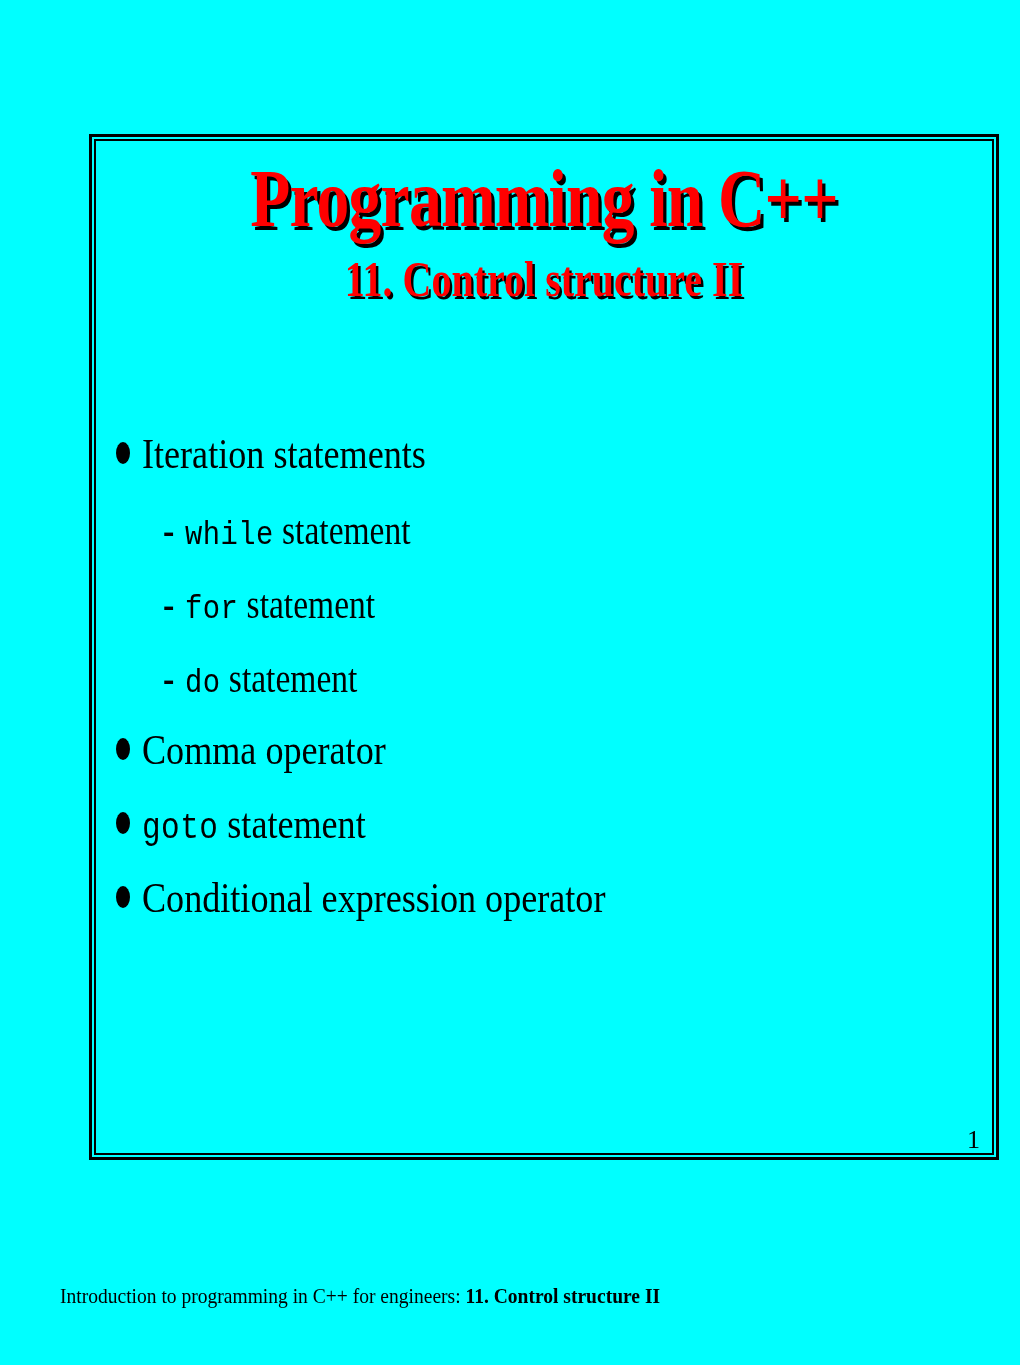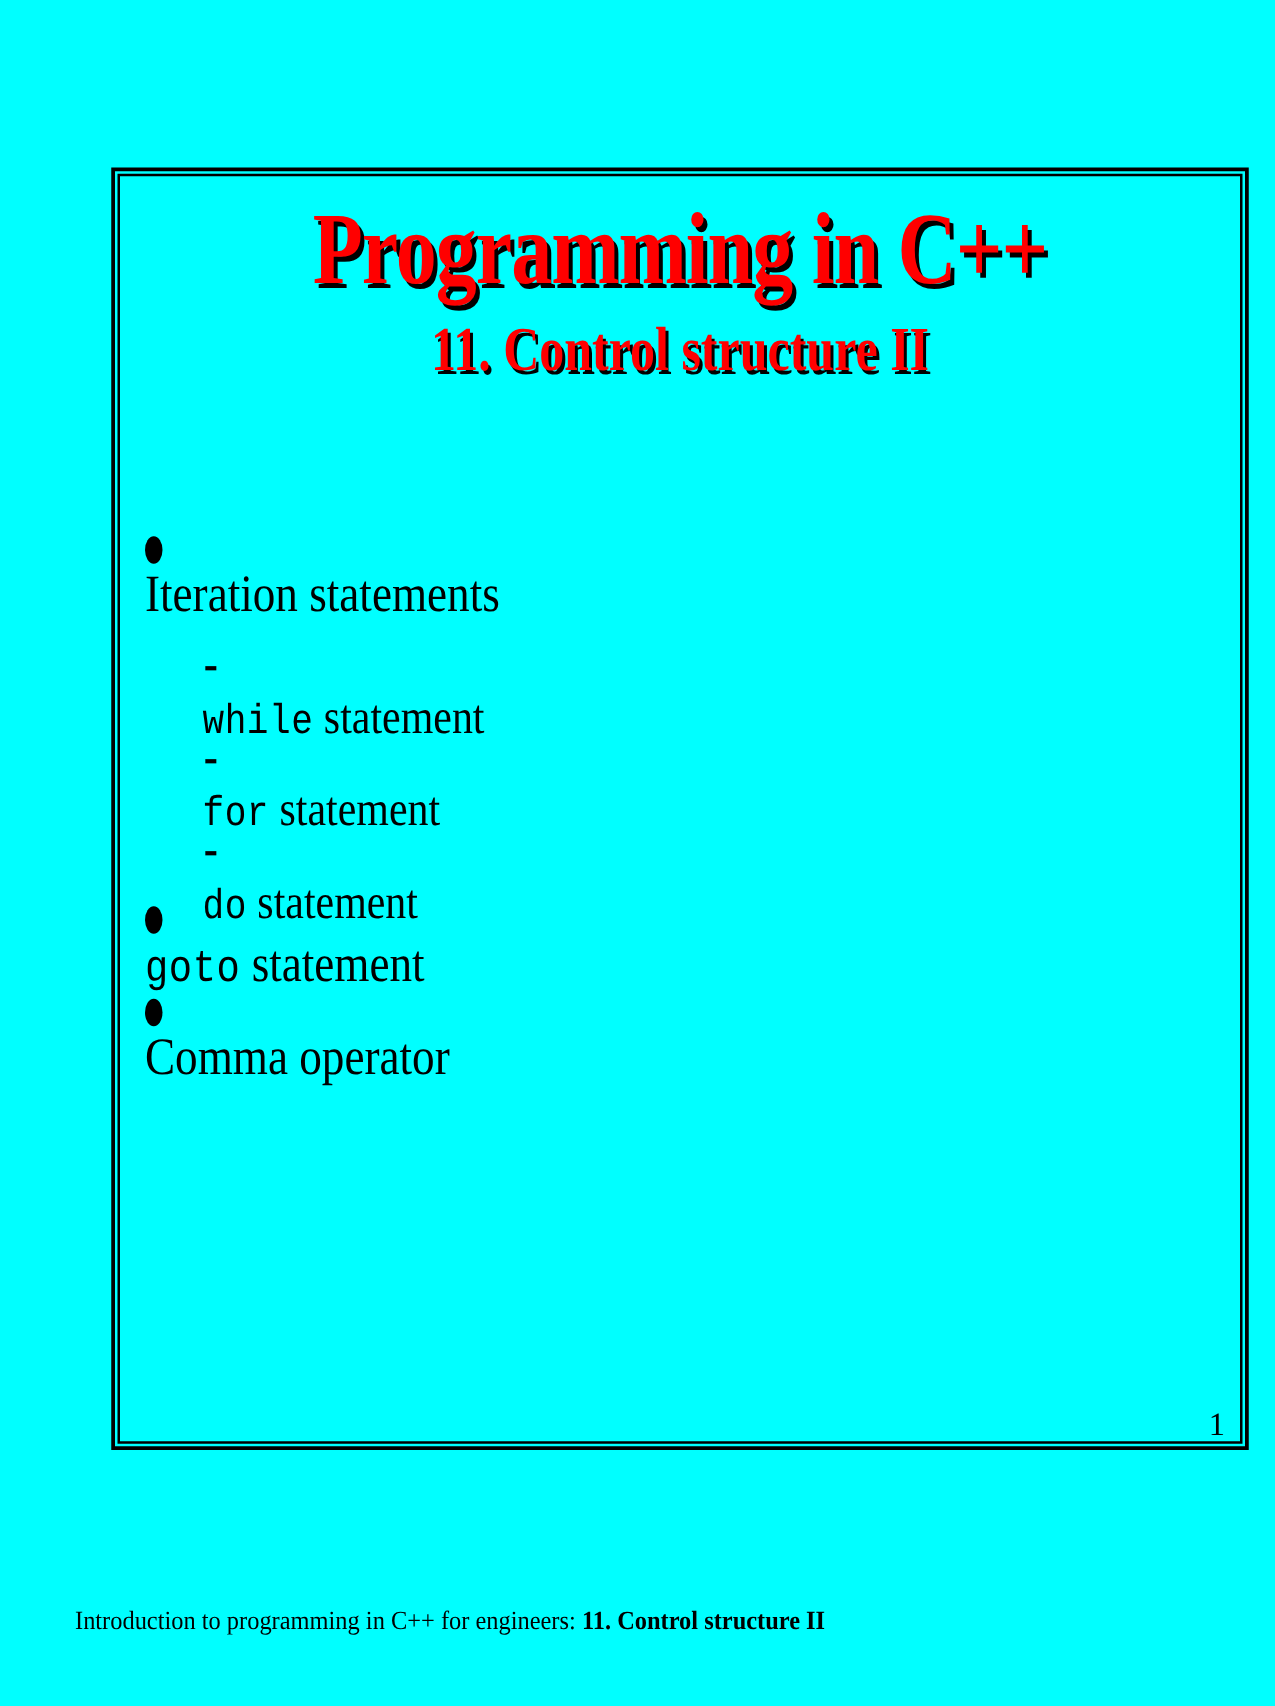--- a/index.html
+++ b/index.html
@@ -77,21 +77,20 @@
     position: absolute;
     left: 24px;
     top: 296px;
     right: 12px;
   }
   .outline-row {
     display: flex;
     align-items: baseline;
     height: 74px;
     white-space: nowrap;
-    flex-direction: column;
   }
   .outline-row.level-1 {
     padding-left: 0;
   }
   .outline-row.level-2 {
     padding-left: 46px;
   }
   .bullet-mark {
     display: inline-block;
     width: 14px;
@@ -181,25 +180,29 @@
       <div class="outline-row level-2">
         <span class="dash-mark">-</span>
         <span class="row-text small"><span class="code">for</span><span> statement</span></span>
       </div>
       <div class="outline-row level-2">
         <span class="dash-mark">-</span>
         <span class="row-text small"><span class="code">do</span><span> statement</span></span>
       </div>
       <div class="outline-row level-1">
         <span class="bullet-mark"></span>
+        <span class="row-text"><span>Comma operator</span></span>
+      </div>
+      <div class="outline-row level-1">
+        <span class="bullet-mark"></span>
         <span class="row-text"><span class="code">goto</span><span> statement</span></span>
       </div>
       <div class="outline-row level-1">
         <span class="bullet-mark"></span>
-        <span class="row-text"><span>Comma operator</span></span>
+        <span class="row-text"><span>Conditional expression operator</span></span>
       </div>
     </div>
 
   <div id="page-number">1</div>
 </div>
 
 <div id="slide-footer">
   <span>Introduction to programming in C++ for engineers: </span><span class="footer-bold">11. Control structure II</span>
 </div>
 

